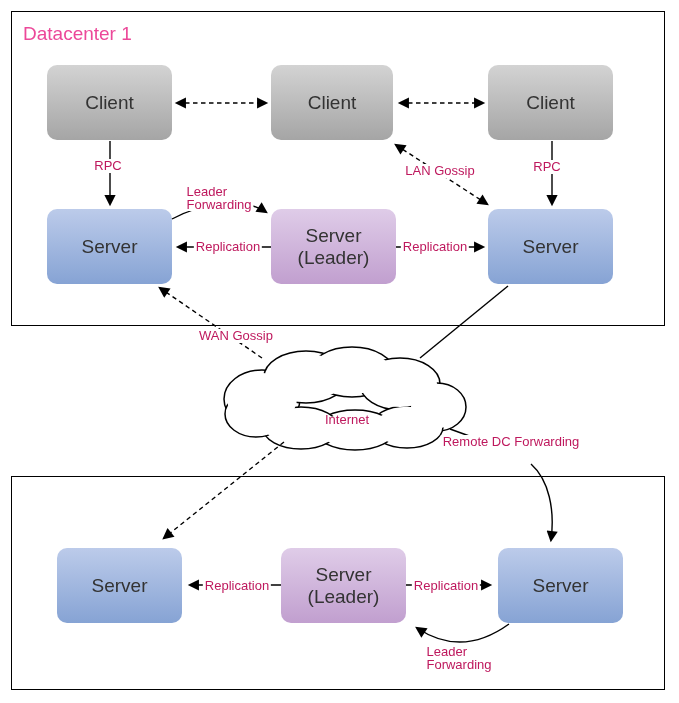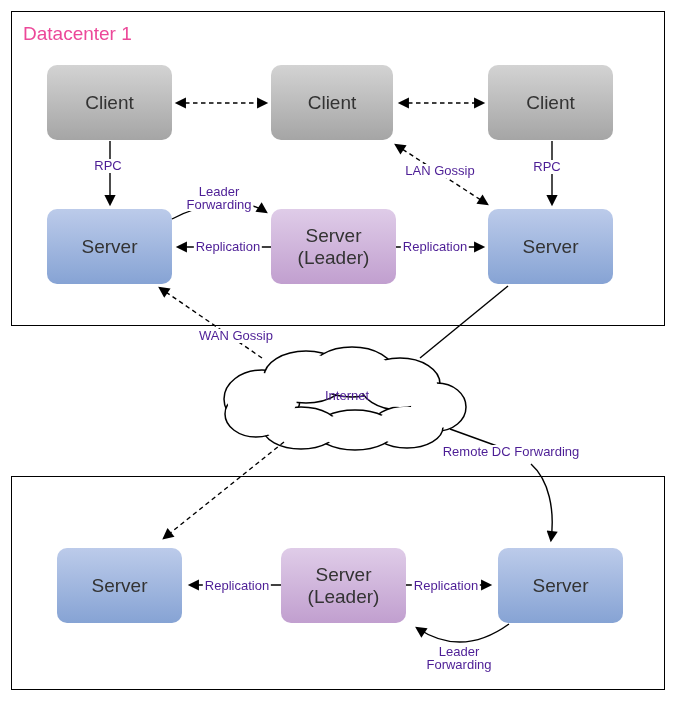--- a/index.html
+++ b/index.html
@@ -10,23 +10,23 @@
   .dc2{left:11px;top:476px;width:652px;height:212px;}
   .dc-title{position:absolute;font-size:19px;color:#ec4899;z-index:2;}
   .node{position:absolute;display:flex;flex-direction:column;align-items:center;justify-content:center;
         text-align:center;font-size:19px;line-height:22px;color:var(--node-text);
         border-radius:10px;z-index:2;}
   .client{background:linear-gradient(to bottom,var(--client-top),var(--client-bottom));}
   .server{background:linear-gradient(to bottom,var(--server-top),var(--server-bottom));}
   .leader{background:linear-gradient(to bottom,var(--leader-top),var(--leader-bottom));}
   svg.overlay{position:absolute;left:0;top:0;z-index:3;pointer-events:none;}
   .elabel{position:absolute;z-index:4;transform:translate(-50%,-50%);font-size:13px;line-height:14px;
-          background:#fff;padding:0 2px;white-space:nowrap;color:#4c1d95;}
+          background:#fff;padding:0 2px;white-space:nowrap;color:#be185d;}
   .bold{font-weight:normal;}
-  .two .l{display:block;text-align:center;line-height:13px;}
+  .two .l{display:block;line-height:13px;}
   .nobg{background:transparent;}
 </style>
 </head>
 <body>
 
 <div class="canvas">
 
   <div class="dc dc1"></div>
   <div class="dc dc2"></div>
   <div class="dc-title" style="left:23px;top:23px">Datacenter 1</div>
@@ -118,22 +118,22 @@
   <div class="elabel" style="left:108px;top:166px">RPC</div>
   <div class="elabel" style="left:547px;top:167px">RPC</div>
   <div class="elabel bold" style="left:440px;top:171px">LAN Gossip</div>
   <div class="elabel bold two" style="left:219px;top:198px">
     <span class="l">Leader</span>
     <span class="l">Forwarding</span>
   </div>
   <div class="elabel" style="left:228px;top:247px">Replication</div>
   <div class="elabel" style="left:435px;top:247px">Replication</div>
   <div class="elabel bold" style="left:236px;top:336px">WAN Gossip</div>
-  <div class="elabel bold nobg" style="left:347px;top:396px">Internet</div>
-  <div class="elabel bold" style="left:511px;top:452px">Remote DC Forwarding</div>
+  <div class="elabel bold nobg" style="left:347px;top:420px">Internet</div>
+  <div class="elabel bold" style="left:511px;top:442px">Remote DC Forwarding</div>
   <div class="elabel" style="left:237px;top:586px">Replication</div>
   <div class="elabel" style="left:446px;top:586px">Replication</div>
   <div class="elabel bold two" style="left:459px;top:658px">
     <span class="l">Leader</span>
     <span class="l">Forwarding</span>
   </div>
 
 </div>
 
 </body></html>

